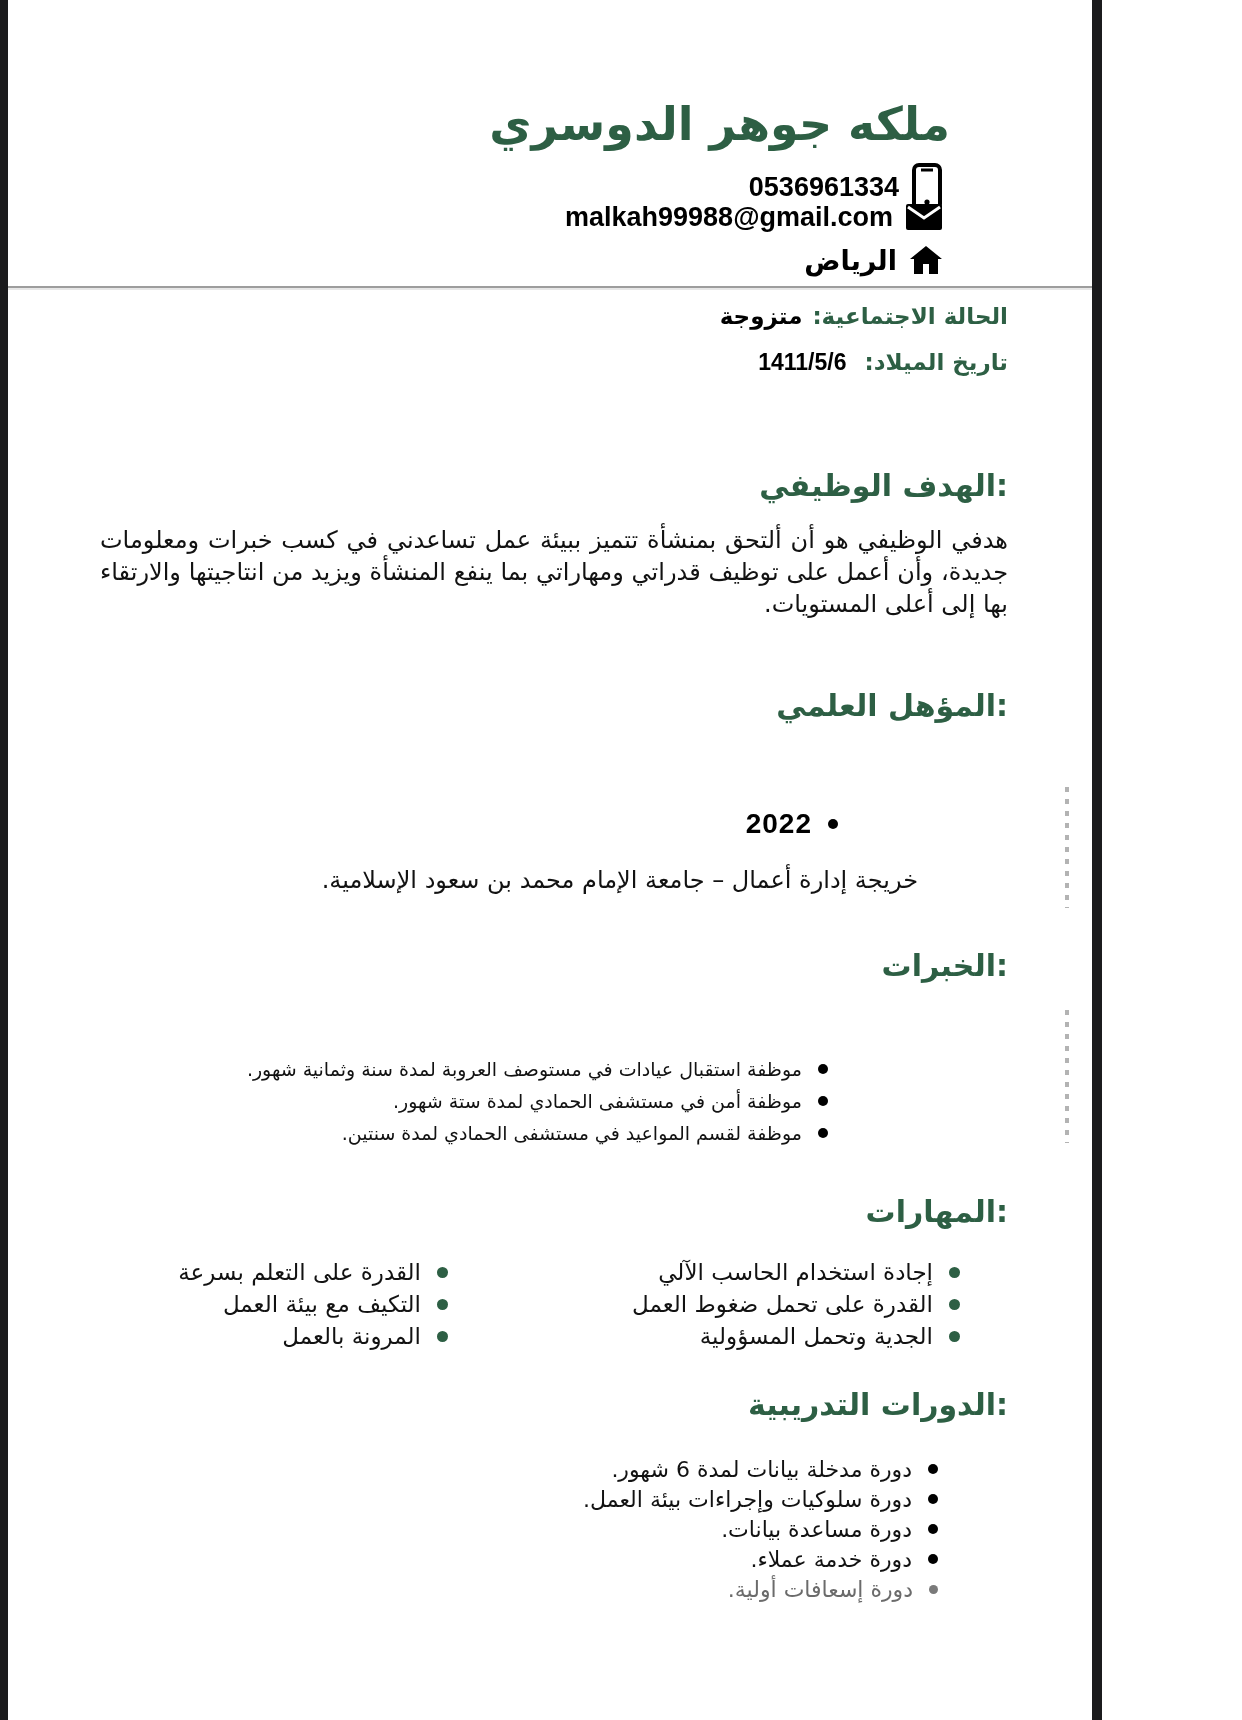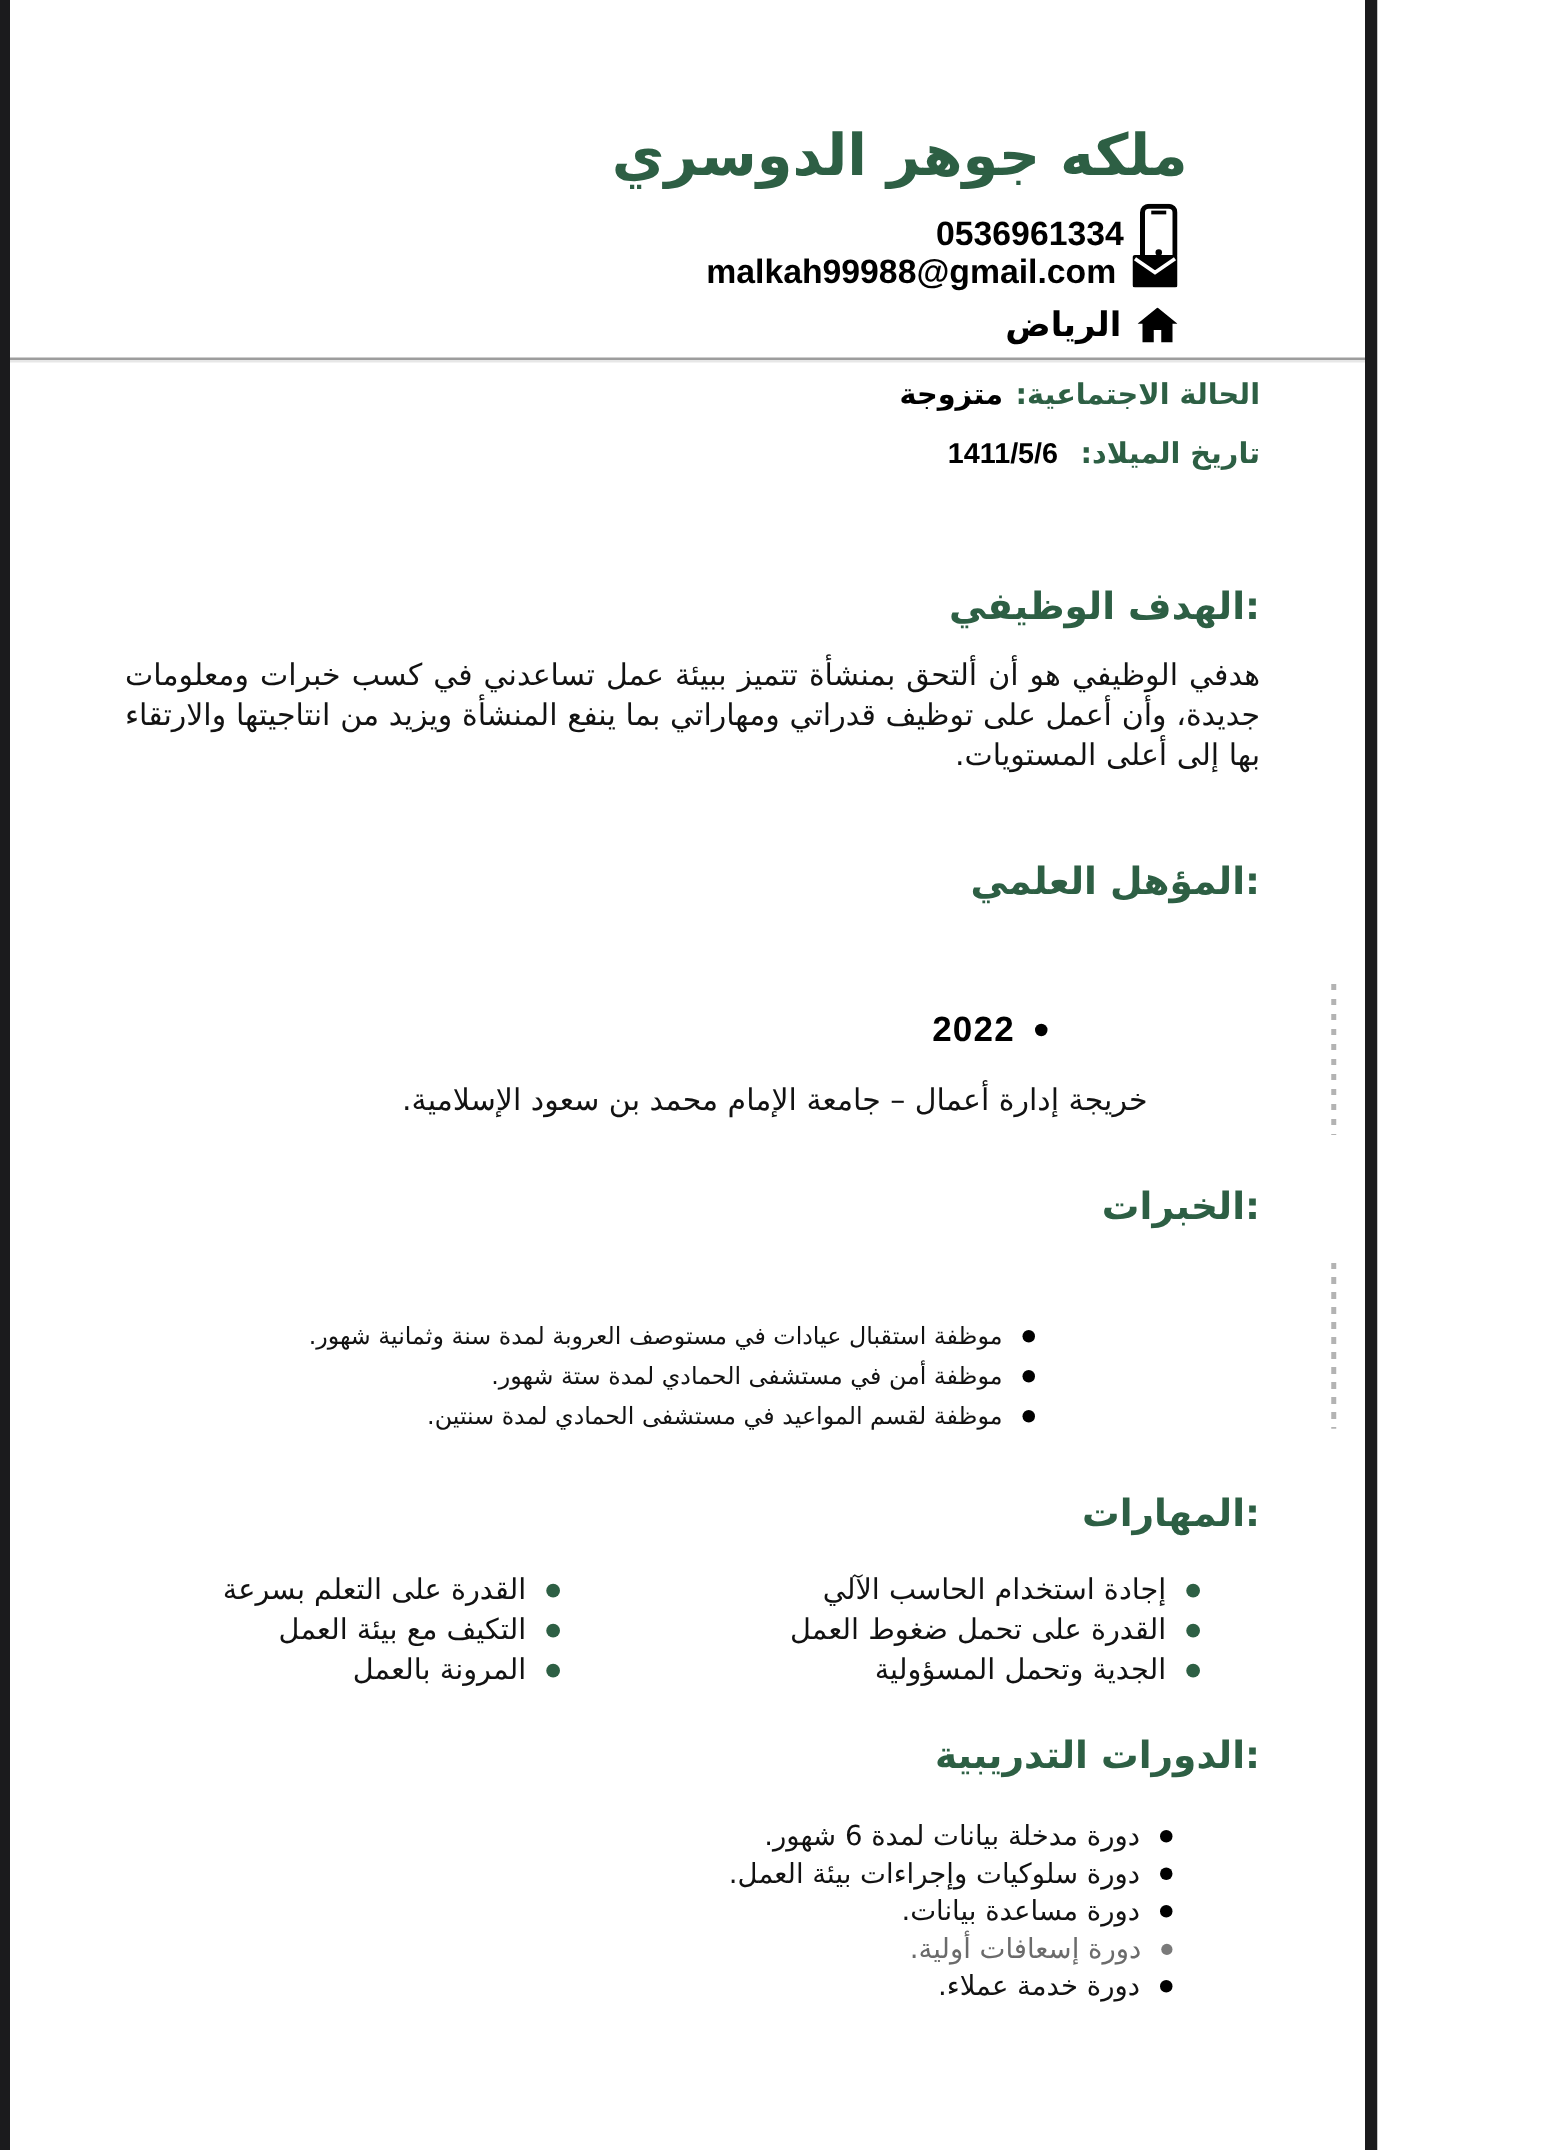--- a/index.html
+++ b/index.html
@@ -189,22 +189,22 @@
       <span>دورة مدخلة بيانات لمدة 6 شهور.</span>
     </div>
     <div class="bullet-row ar">
       <span class="dot black"></span>
       <span>دورة سلوكيات وإجراءات بيئة العمل.</span>
     </div>
     <div class="bullet-row ar">
       <span class="dot black"></span>
       <span>دورة مساعدة بيانات.</span>
     </div>
+    <div class="bullet-row ar">
+      <span class="dot black"></span>
+      <span>دورة خدمة عملاء.</span>
+    </div>
     <div class="bullet-row ar alt">
       <span class="dot gray"></span>
       <span>دورة إسعافات أولية.</span>
     </div>
-    <div class="bullet-row ar">
-      <span class="dot black"></span>
-      <span>دورة خدمة عملاء.</span>
-    </div>
   </div>
 </div>
 
 </body></html>

